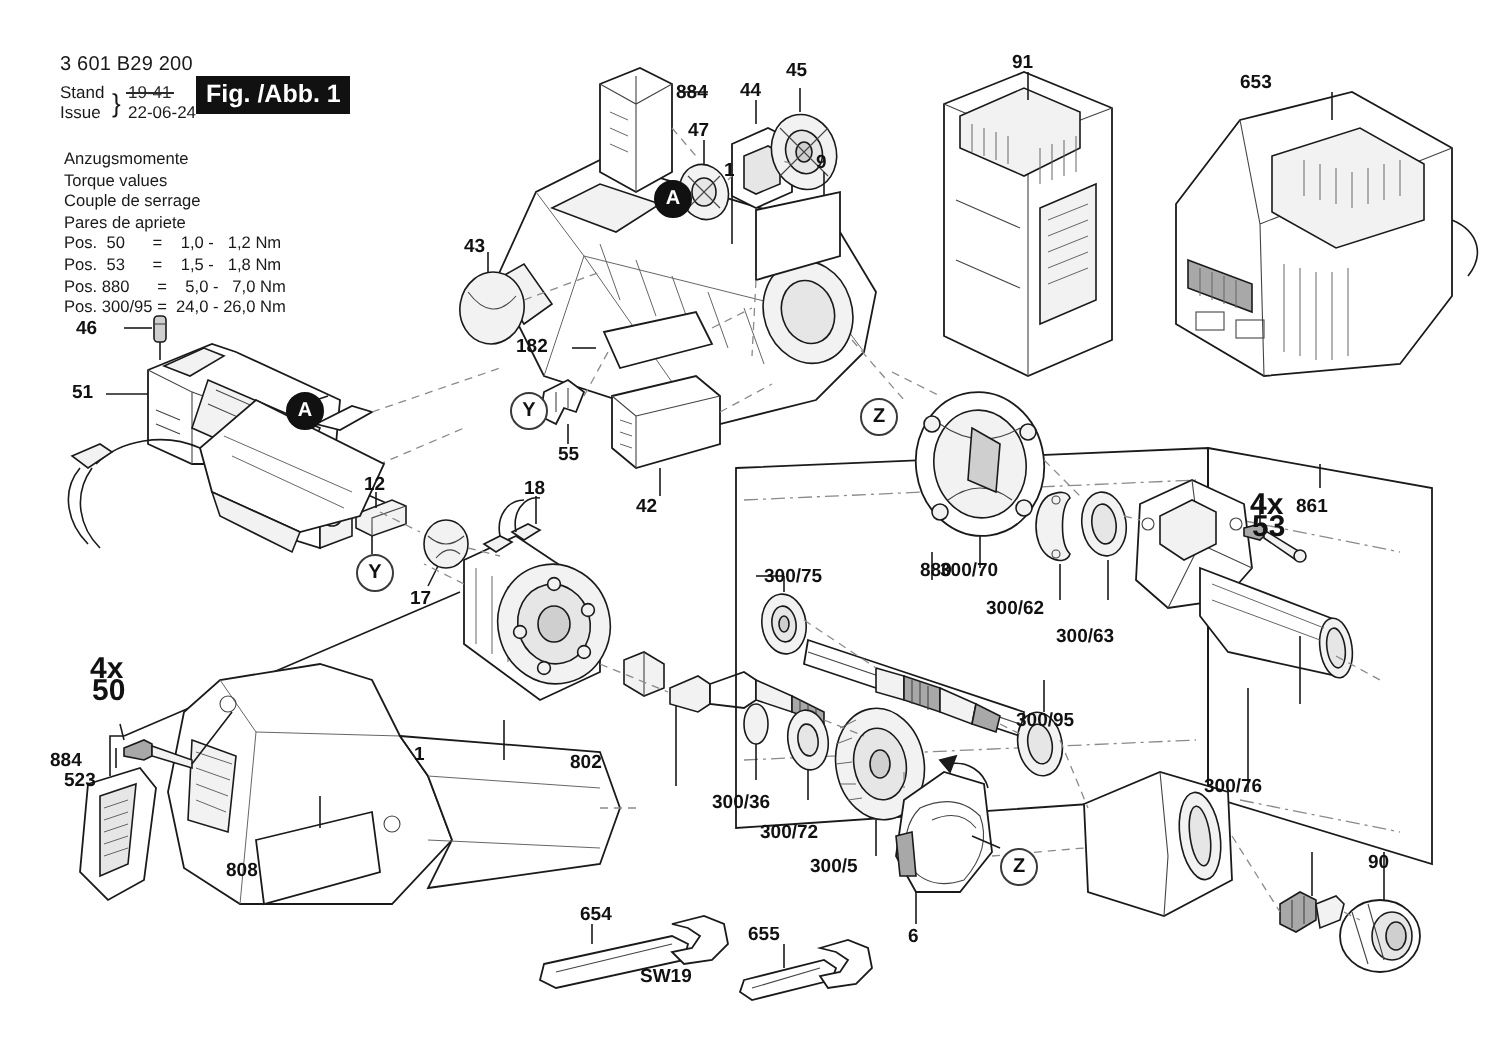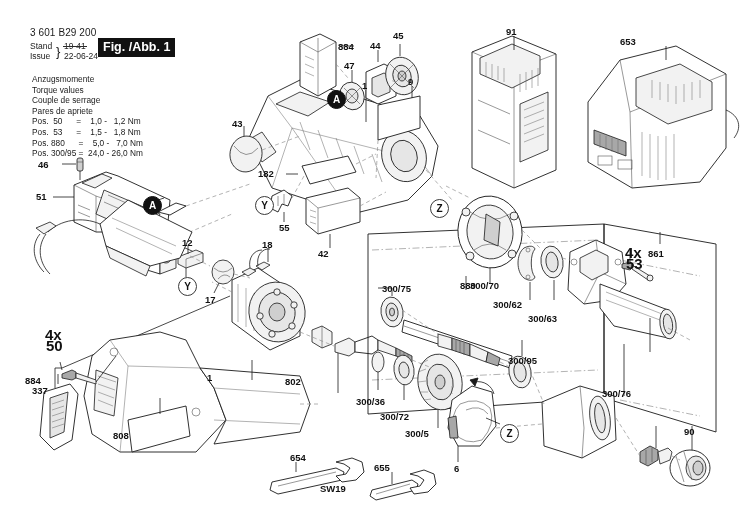--- a/index.html
+++ b/index.html
@@ -411,21 +411,21 @@
     <span class="row">Pos. 300/95 =  24,0 - 26,0 Nm</span>
   </div>
 
 
   <span class="num" style="left:38px;  top:159px;">46</span>
   <span class="num" style="left:36px;  top:191px;">51</span>
   <span class="num" style="left:182px; top:237px;text-align:center;">12</span>
   <span class="num" style="left:205px; top:294px;">17</span>
   <span class="num" style="left:262px; top:239px;">18</span>
   <span class="num" style="left:285px; top:376px;">802</span>
-  <span class="num" style="left:32px;  top:385px;">337</span>
+  <span class="num" style="left:32px;  top:385px;">523</span>
 
   <span class="qty" style="left:45px;  top:330px;">4x</span>
   <span class="qty" style="left:46px;  top:341px;">50</span>
 
   <span class="num" style="left:25px;  top:375px;">884</span>
   <span class="num" style="left:113px; top:402px;margin-top:28px;">808</span>
   <span class="num" style="left:207px; top:372px;">1</span>
   <span class="num" style="left:362px; top:80px;">1</span>
 
   <span class="num" style="left:232px; top:118px;">43</span>

